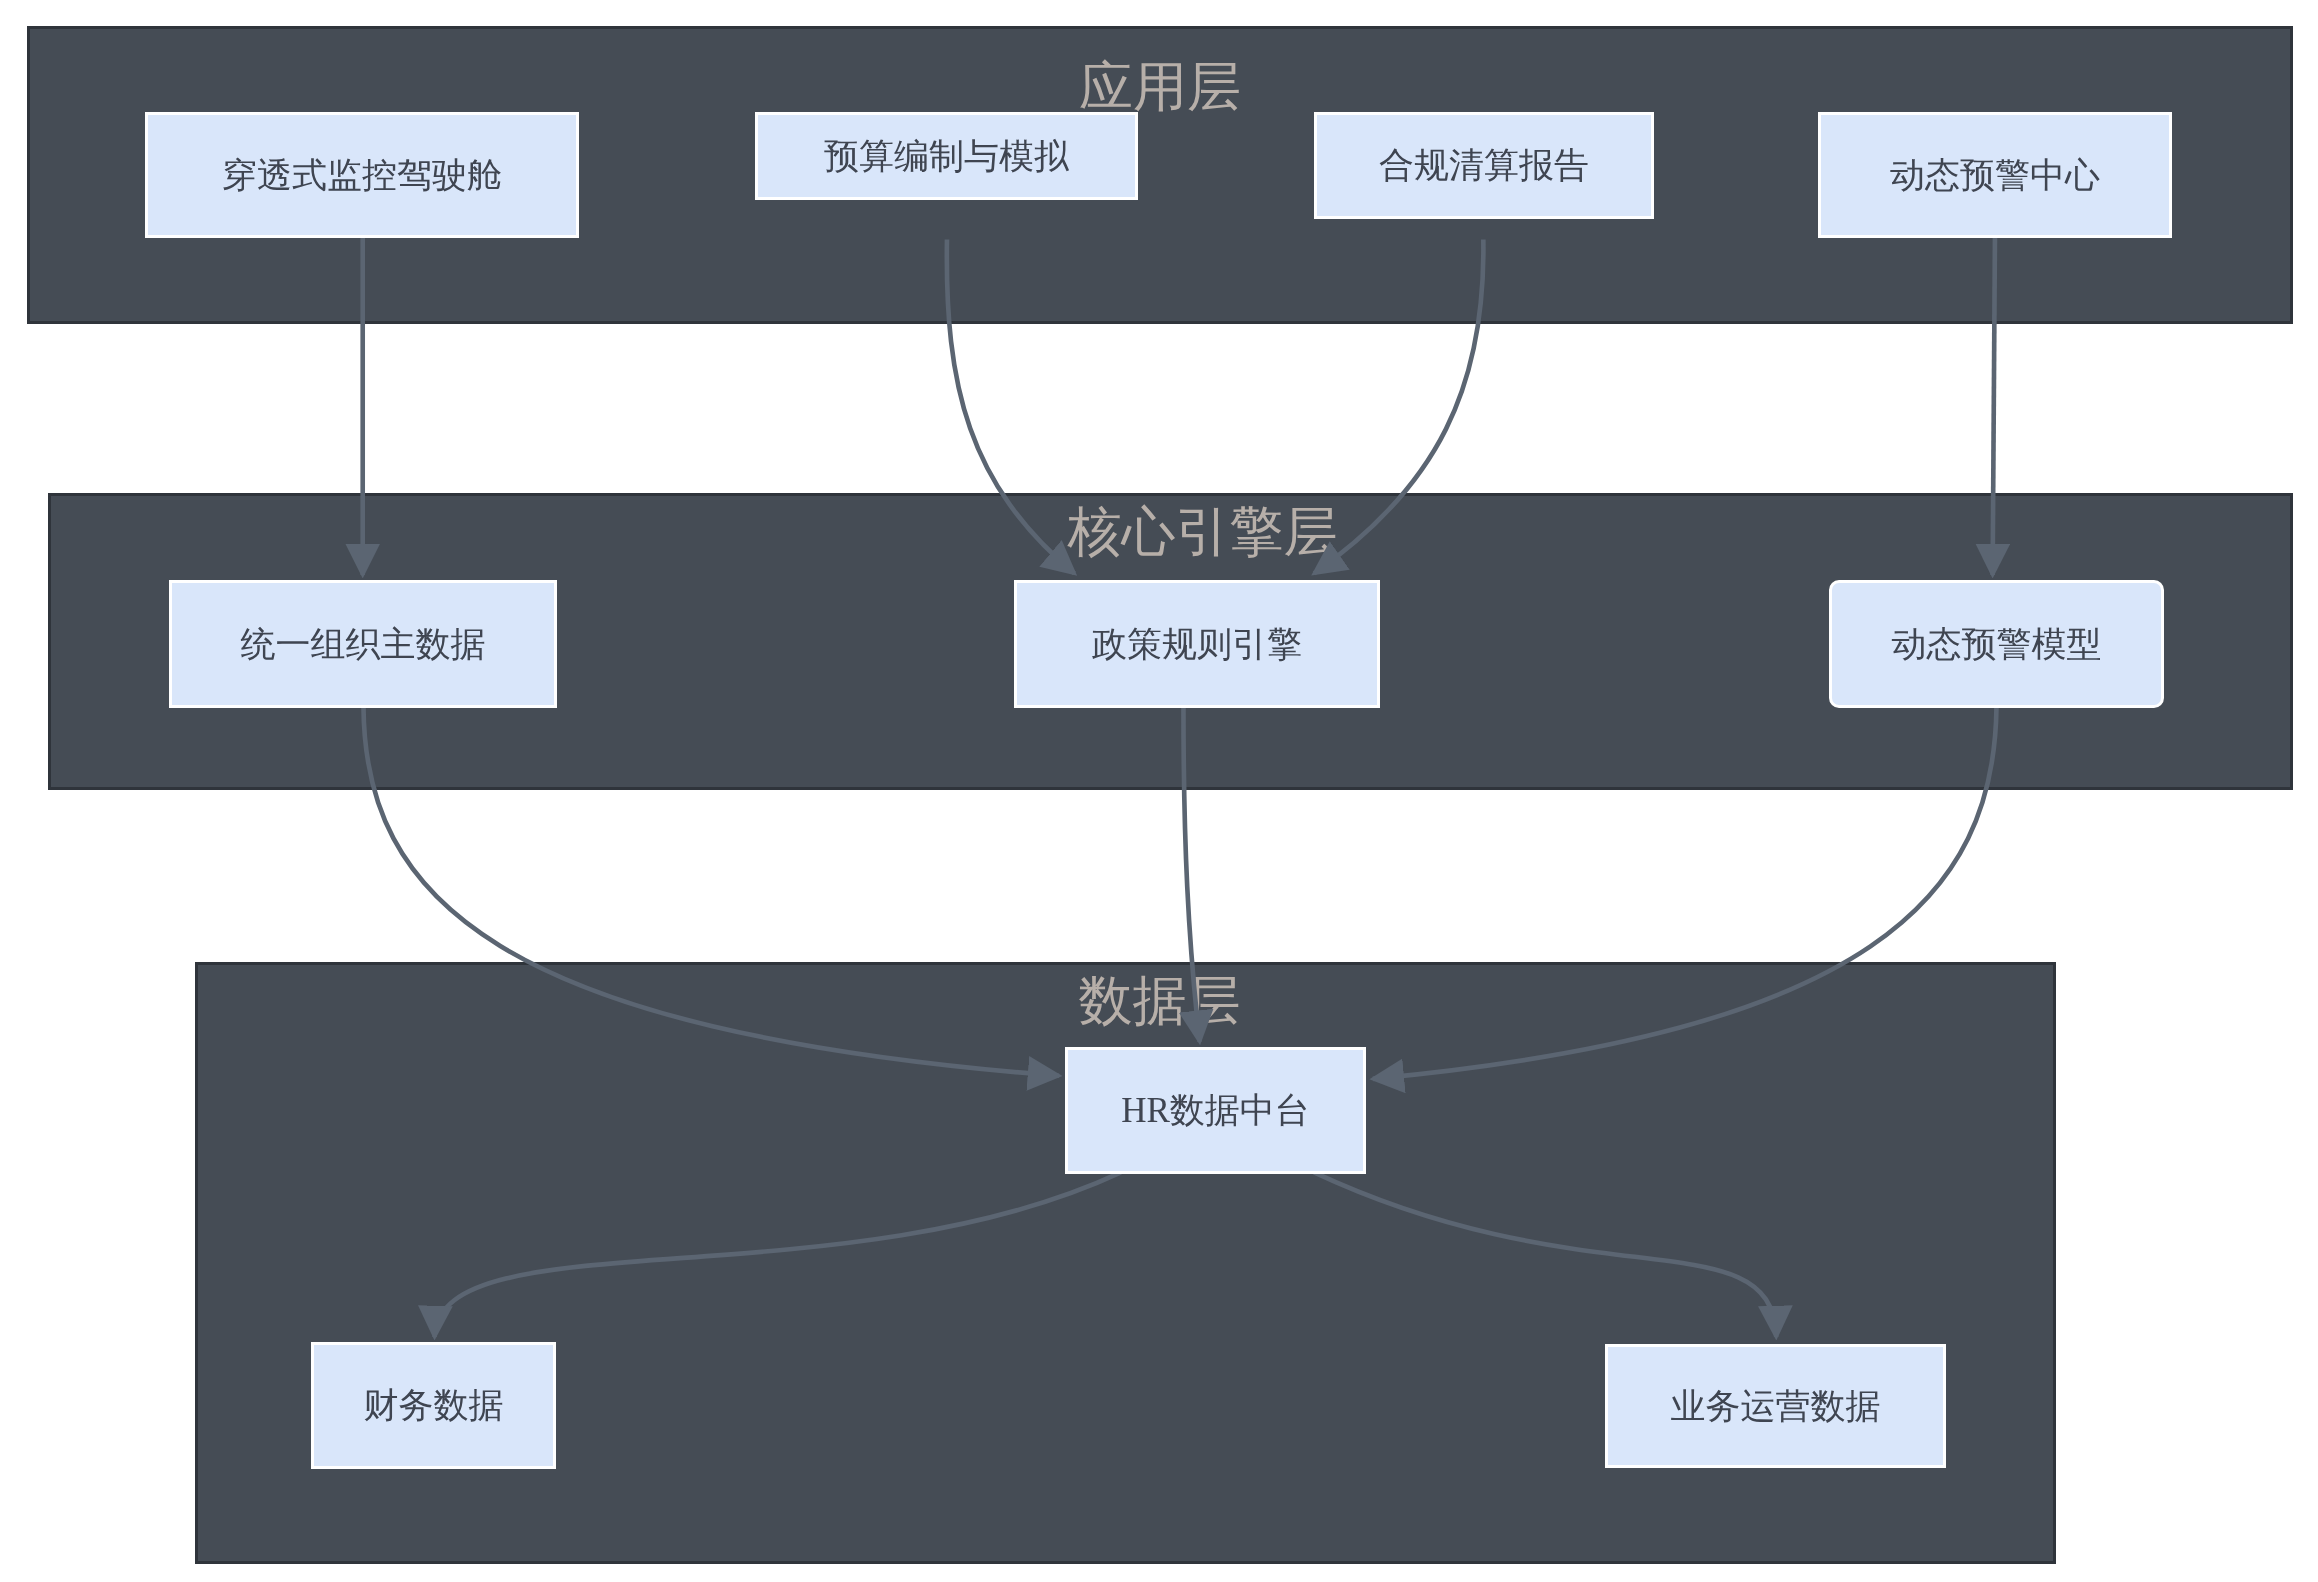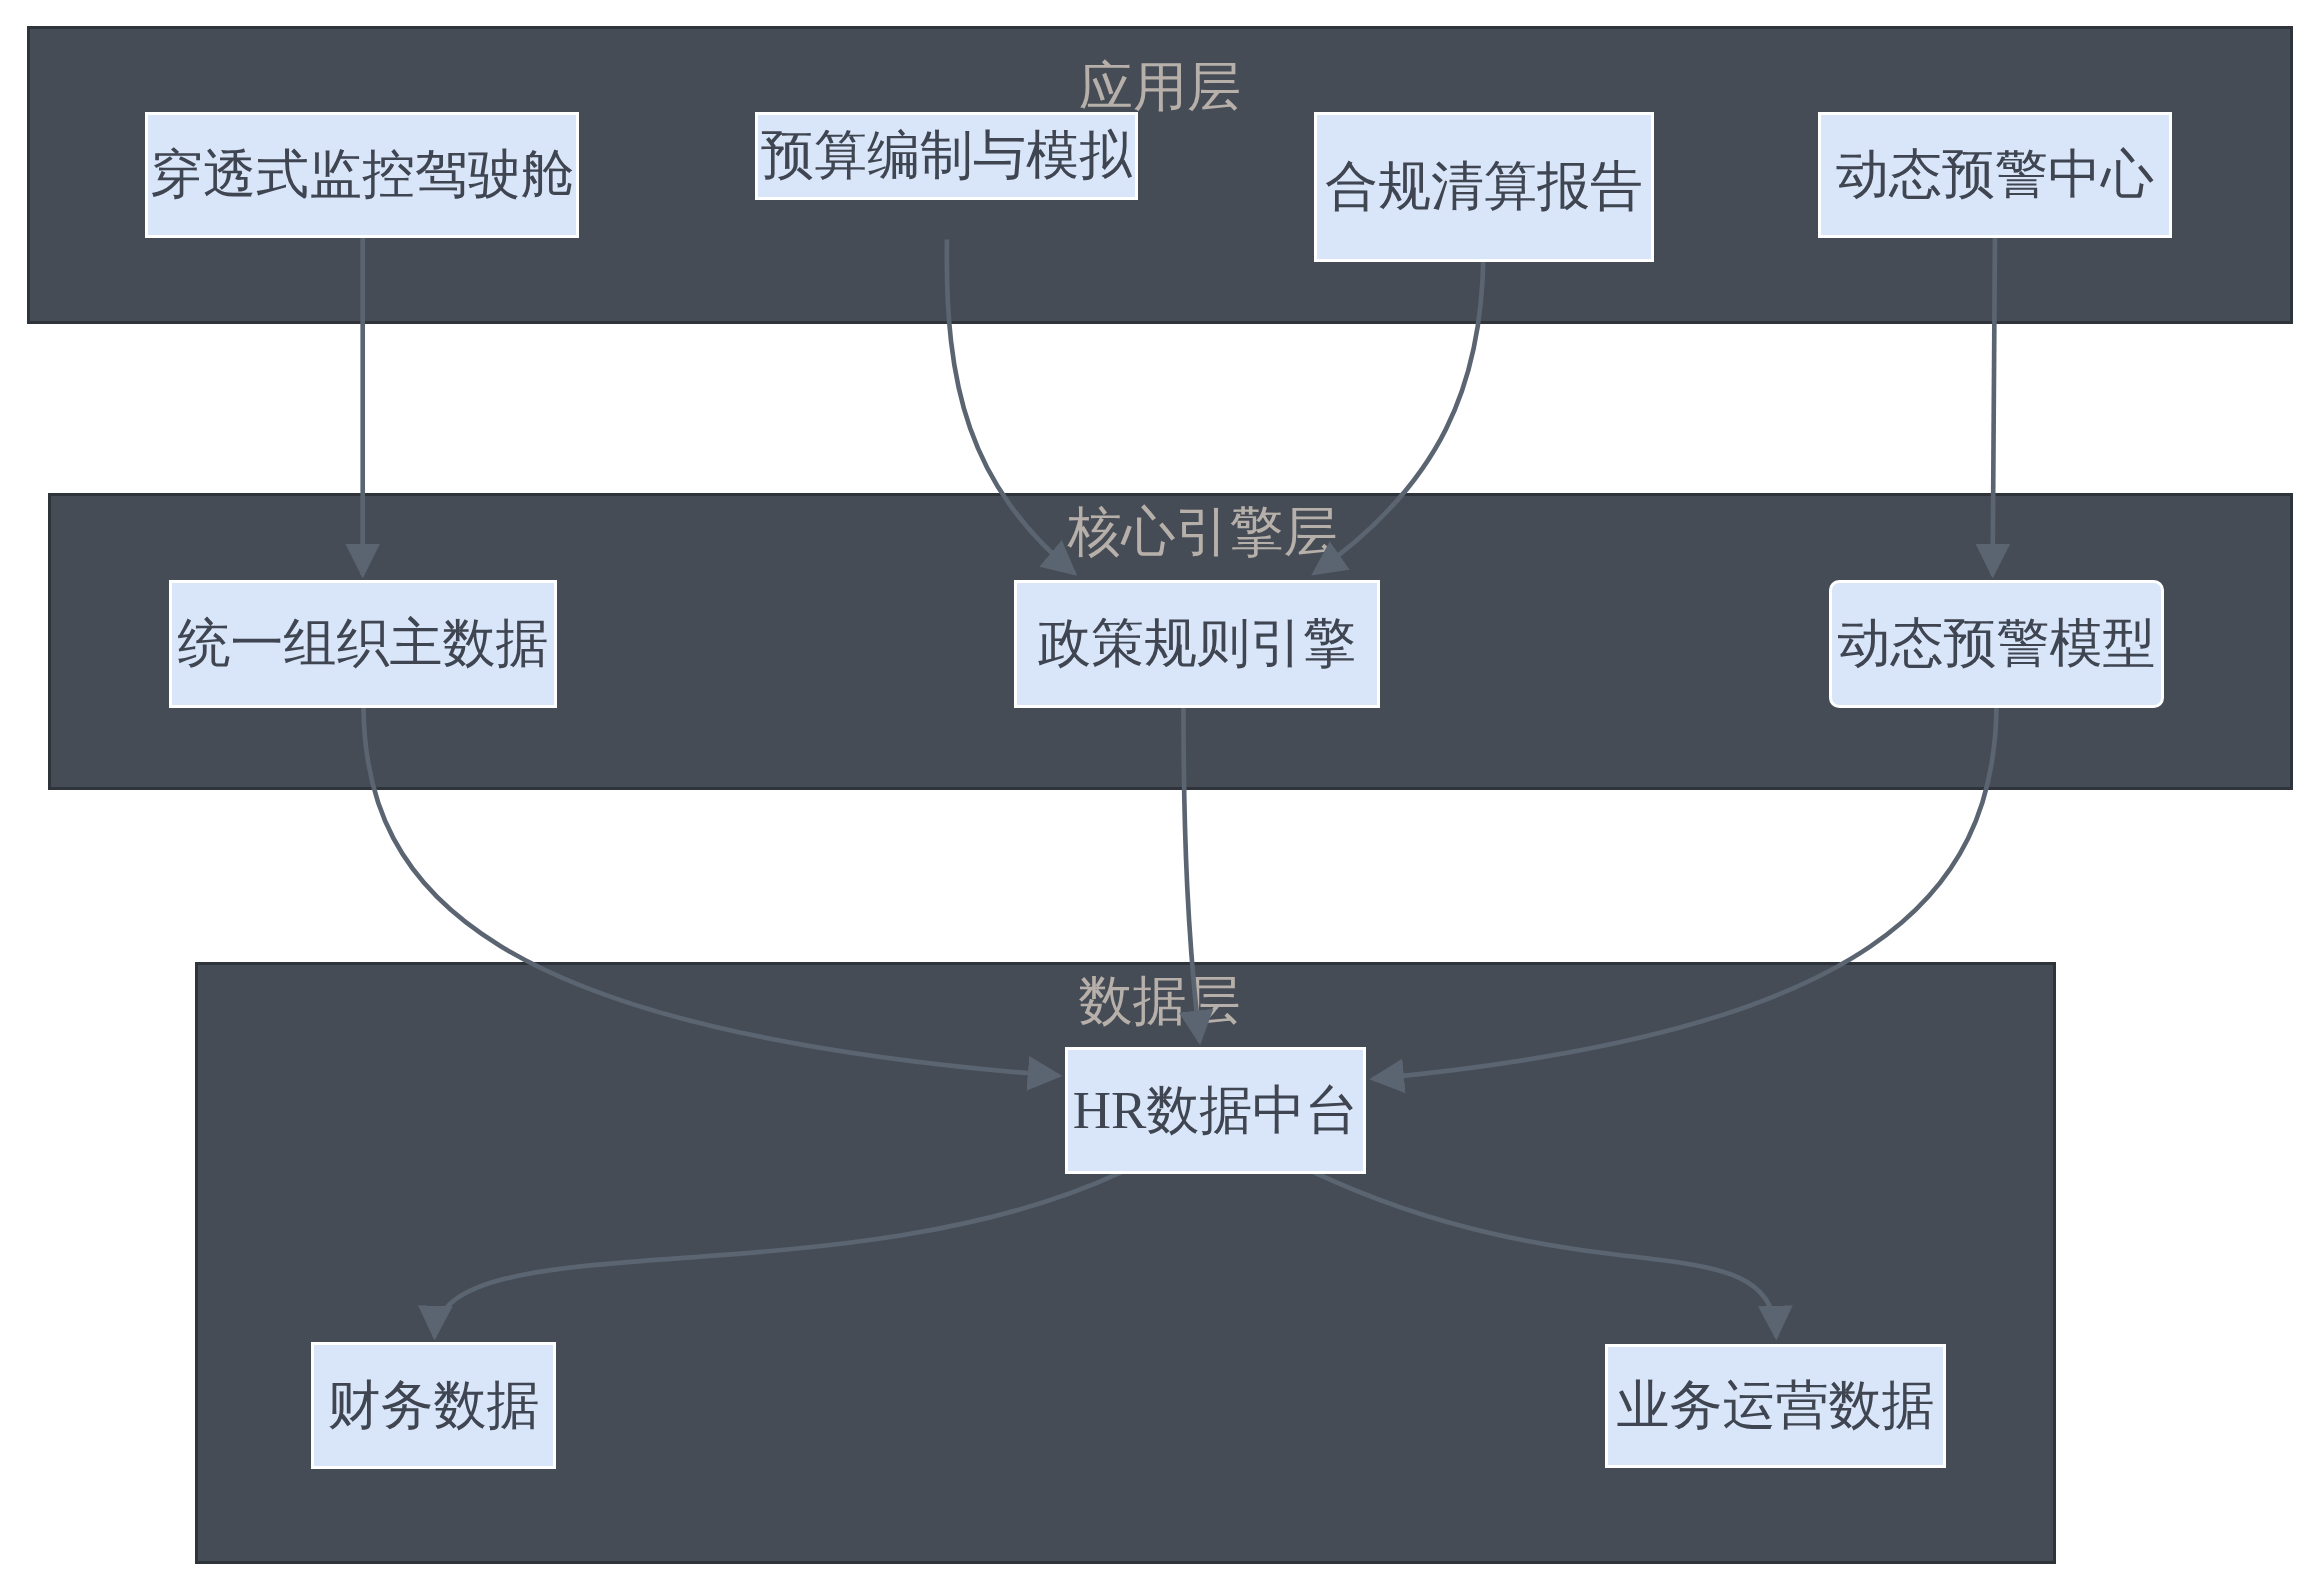--- a/index.html
+++ b/index.html
@@ -38,21 +38,21 @@
     stroke:var(--connector);
     stroke-width:6;
     fill:none;
   }
   .arrowhead{ fill:var(--connector); }
   .node{
     position:absolute;box-sizing:border-box;z-index:4;
     background:var(--node-fill);
     border:3.9px solid var(--node-border);
     color:var(--node-text);
-    font-size:53px;
+    font-size:35px;
     display:flex;align-items:center;justify-content:center;
     white-space:nowrap;
   }
 </style>
 </head>
 <body>
 
 <div class="band" style="left:27px;top:25.5px;width:2266px;height:298px;"></div>
 <div class="band" style="left:48px;top:493px;width:2245px;height:297px;"></div>
 <div class="band" style="left:195px;top:962px;width:1861px;height:602px;"></div>
@@ -73,21 +73,21 @@
   <path class="edge" marker-end="url(#arrow)" d="M 2581,308 L 2578,744"></path>
   <path class="edge" marker-end="url(#arrow)" d="M 470,915 C 472,1160 640,1335 1370,1392"></path>
   <path class="edge" marker-end="url(#arrow)" d="M 1531,915 C 1531,1090 1537,1215 1552,1348"></path>
   <path class="edge" marker-end="url(#arrow)" d="M 2583,915 C 2580,1160 2420,1335 1776,1396"></path>
   <path class="edge" marker-end="url(#arrow)" d="M 1450,1517 C 1090,1685 566,1575 562,1730"></path>
   <path class="edge" marker-end="url(#arrow)" d="M 1700,1517 C 2060,1685 2294,1575 2298,1730"></path>
 </svg>
 
 <div class="node" style="left:145px;top:112px;width:434px;height:126px;">穿透式监控驾驶舱</div>
 <div class="node" style="left:755px;top:112px;width:383px;height:88px;">预算编制与模拟</div>
-<div class="node" style="left:1314px;top:112px;width:340px;height:150px;">合规清算报告</div>
+<div class="node" style="left:1314px;top:112px;width:340px;height:107px;">合规清算报告</div>
 <div class="node" style="left:1818px;top:112px;width:354px;height:126px;">动态预警中心</div>
 
 <div class="node" style="left:169px;top:580px;width:388px;height:128px;">统一组织主数据</div>
 <div class="node" style="left:1014px;top:580px;width:366px;height:128px;">政策规则引擎</div>
 <div class="node" style="left:1829px;top:580px;width:335px;height:128px;border-radius:10px;">动态预警模型</div>
 
 <div class="node" style="left:1065px;top:1047px;width:301px;height:127px;font-family:Liberation Serif, serif;">HR数据中台</div>
 <div class="node" style="left:311px;top:1342px;width:245px;height:127px;">财务数据</div>
 <div class="node" style="left:1605px;top:1344px;width:341px;height:124px;">业务运营数据</div>
 

